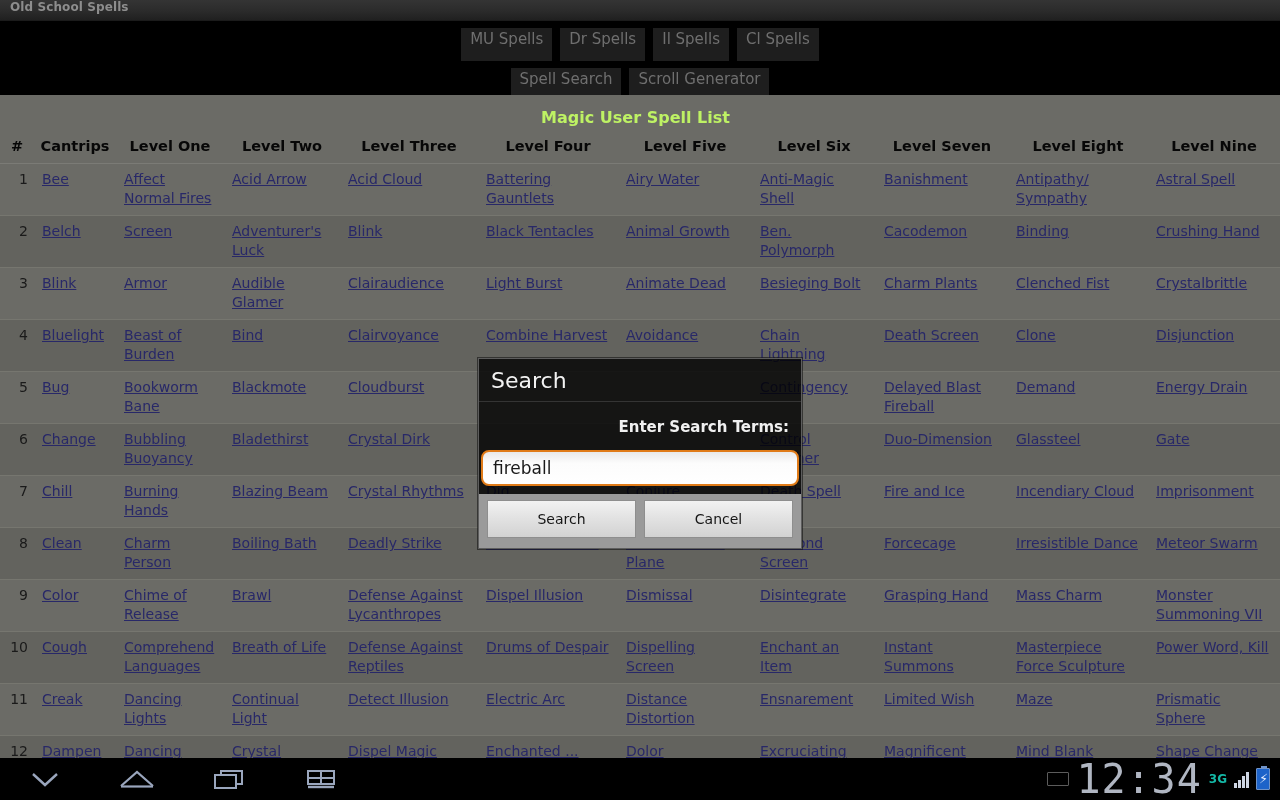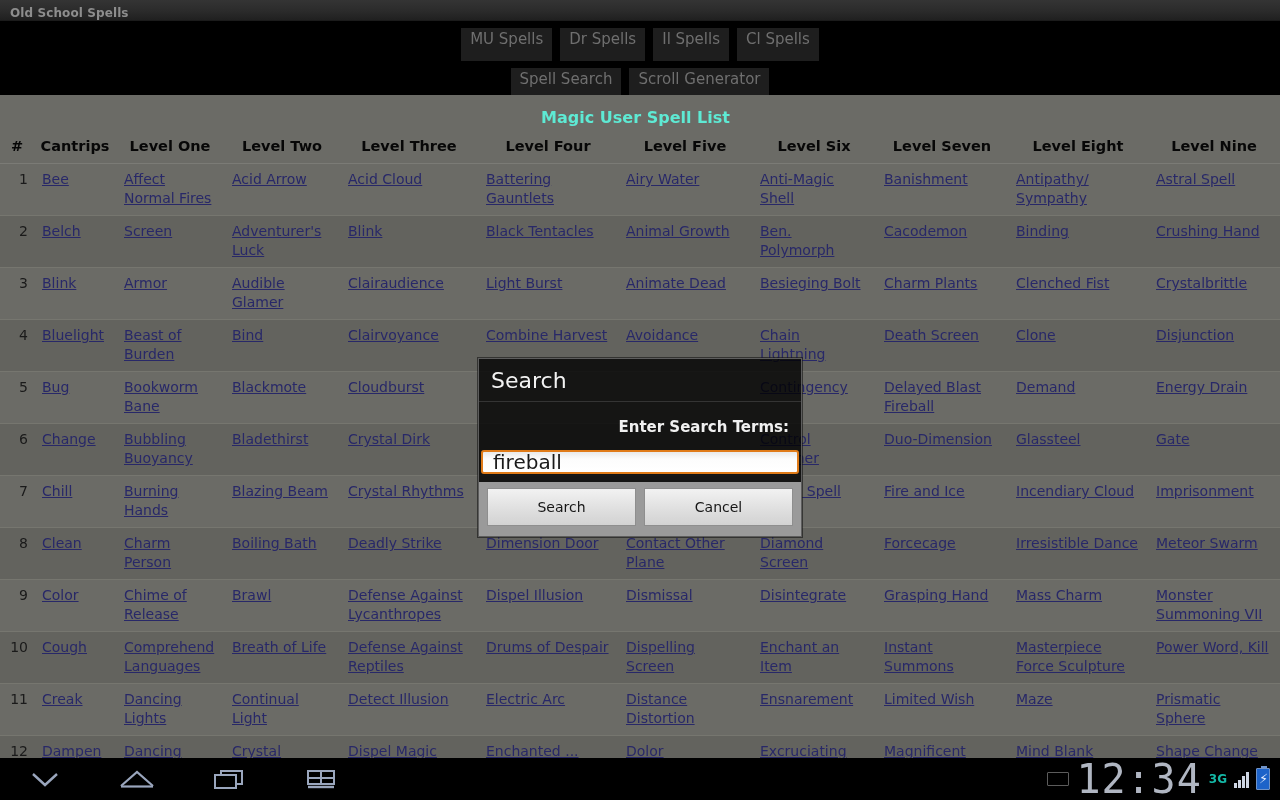--- a/index.html
+++ b/index.html
@@ -9,21 +9,21 @@
     overflow: hidden;
     background: #000;
     font-family: "DejaVu Sans", sans-serif;
   }
 
   
   #titlebar {
     height: 21px;
     background: linear-gradient(to bottom, #343434 0%, #2b2b2b 55%, #202020 100%);
     border-bottom: 1px solid #1b1b1b;
-    display: flex; align-items: flex-end;
+    display: flex; align-items: flex-start;
     padding-left: 10px;
   }
   #titlebar .title {
     color: #8d8d8d;
     font-size: 12px;
     font-weight: bold;
     letter-spacing: .1px;
   }
 
   
@@ -46,21 +46,21 @@
 
   
   #page {
     background: #6b6b66;
     height: 705px;
     position: relative;
     overflow: hidden;
   }
   #pagehdr {
     text-align: center;
-    color: #5eead4;
+    color: #bef264;
     font-weight: bold;
     font-size: 16px;
     padding: 13px 9px 9px 0;
   }
   table {
     width: 1280px;
     border-collapse: collapse;
     table-layout: fixed;
   }
   thead th {
@@ -136,28 +136,28 @@
     color: #f0f0f0;
     padding: 16px 12px 14px 22px;
     text-align: right;
   }
   #dialog .dlg-inputwrap {
     padding: 0 2px 8px 2px;
   }
   #dialog input.dlg-input {
     display: block;
     width: 318px;
-    height: 24px;
+    height: 36px;
     margin: 0 auto;
     border: 2px solid #e07b18;
-    border-radius: 3px;
+    border-radius: 8px;
     background: linear-gradient(to bottom, #e9e9e9 0%, #fcfcfc 35%, #ffffff 100%);
     color: #1a1a1a;
     font-family: "DejaVu Sans", sans-serif;
-    font-size: 20px;
+    font-size: 17px;
     padding: 0 10px;
     outline: none;
   }
   #dialog .dlg-buttons {
     display: flex;
     gap: 8px;
     padding: 6px 8px 10px 8px;
     background: #9a9a9a;
   }
   #dialog .dlg-btn {

